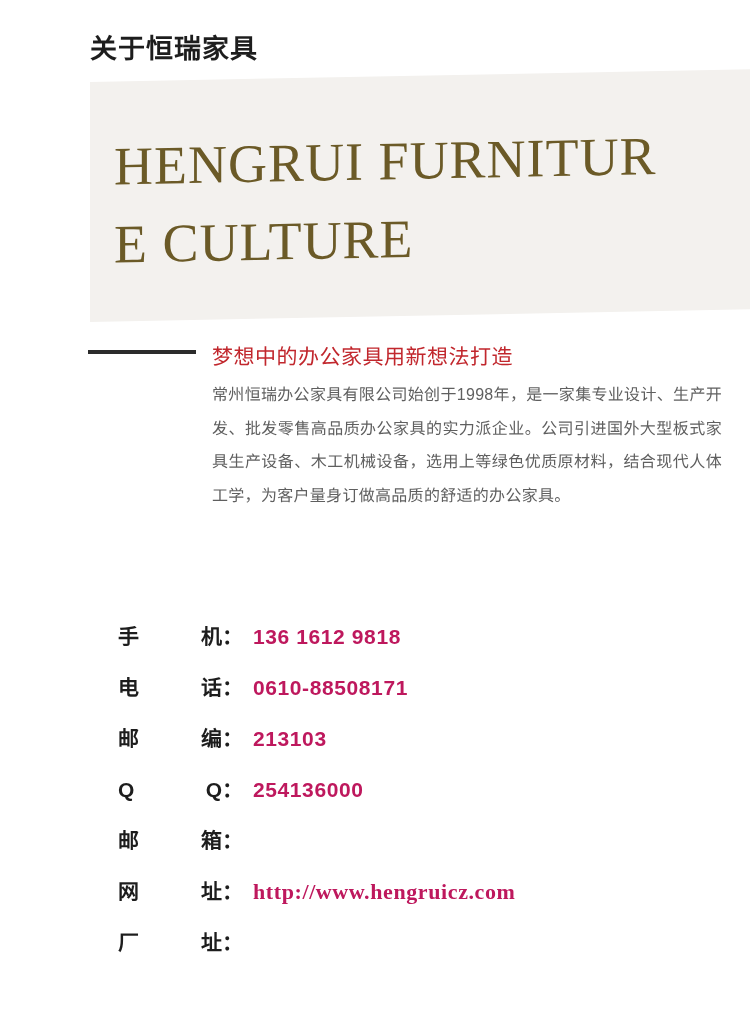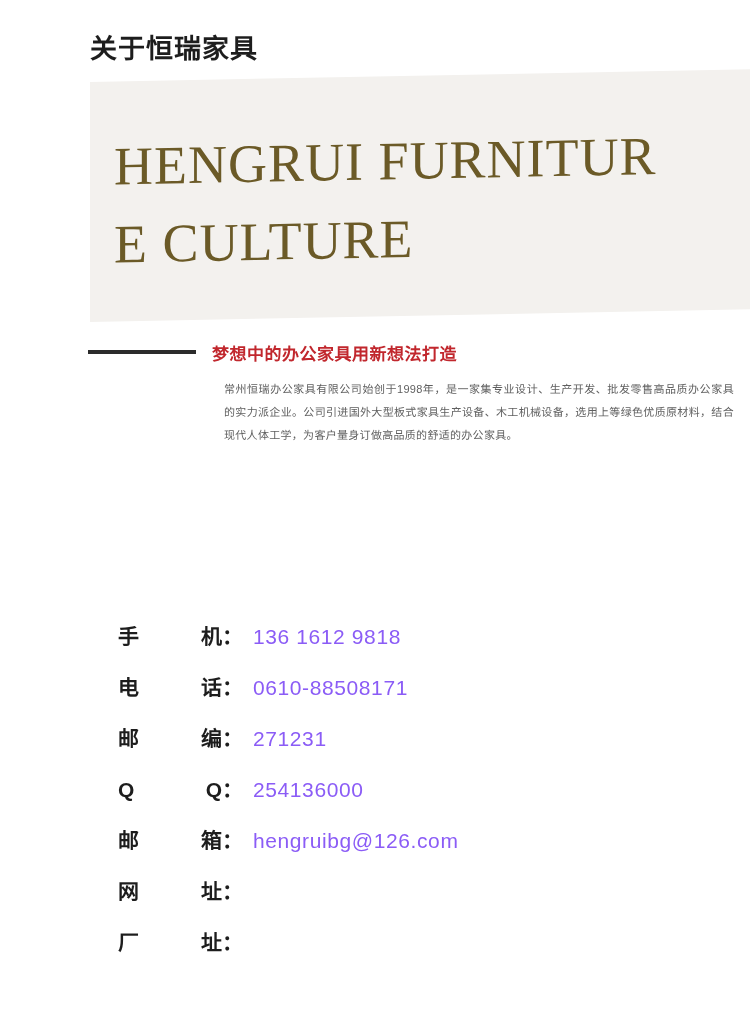--- a/index.html
+++ b/index.html
@@ -74,31 +74,31 @@
     left: 48px;
     top: 350px;
     width: 108px;
     height: 4px;
     background: #2b2b2b;
   }
   .slogan {
     position: absolute;
     left: 172px;
     top: 340px;
-    font-size: 17px;
-    font-weight: 700;
+    font-size: 21px;
+    font-weight: 400;
     color: #c1272d;
     letter-spacing: 0.5px;
   }
   .intro {
     position: absolute;
-    left: 184px;
+    left: 172px;
     top: 378px;
     width: 510px;
-    font-size: 11px;
+    font-size: 16px;
     line-height: 2.1;
     color: #5f5f5f;
     text-align: justify;
     letter-spacing: 0.3px;
   }
 
   
   .contact {
     position: absolute;
     left: 78px;
@@ -124,22 +124,23 @@
     display: inline-block;
   }
   .contact-colon {
     font-size: 21px;
     font-weight: 700;
     color: #1d1d1d;
     margin-right: 10px;
   }
   .contact-value {
     font-size: 21px;
-    color: #8b5cf6;
+    color: #be185d;
     letter-spacing: 0.6px;
+    font-weight: bold;
   }
   .contact-row.serif .contact-value {
     font-family: "Liberation Serif", "DejaVu Serif", serif;
     font-size: 22px;
   }
 </style>
 </head>
 <body>
 
 <div class="page">
@@ -176,47 +177,47 @@
       <span class="contact-colon">：</span>
       <span class="contact-value">0610-88508171</span>
     </div>
 
     <div class="contact-row">
       <span class="contact-label">
         <span class="lab-txt">邮</span>
         <span class="lab-txt">编</span>
       </span>
       <span class="contact-colon">：</span>
-      <span class="contact-value">271231</span>
+      <span class="contact-value">213103</span>
     </div>
 
     <div class="contact-row">
       <span class="contact-label">
         <span class="lab-txt">Q</span>
         <span class="lab-txt">Q</span>
       </span>
       <span class="contact-colon">：</span>
       <span class="contact-value">254136000</span>
     </div>
 
     <div class="contact-row">
       <span class="contact-label">
         <span class="lab-txt">邮</span>
         <span class="lab-txt">箱</span>
       </span>
       <span class="contact-colon">：</span>
-      <span class="contact-value">hengruibg@126.com</span>
     </div>
 
     <div class="contact-row serif">
       <span class="contact-label">
         <span class="lab-txt">网</span>
         <span class="lab-txt">址</span>
       </span>
       <span class="contact-colon">：</span>
+      <span class="contact-value">http://www.hengruicz.com</span>
     </div>
 
     <div class="contact-row">
       <span class="contact-label">
         <span class="lab-txt">厂</span>
         <span class="lab-txt">址</span>
       </span>
       <span class="contact-colon">：</span>
     </div>
 

